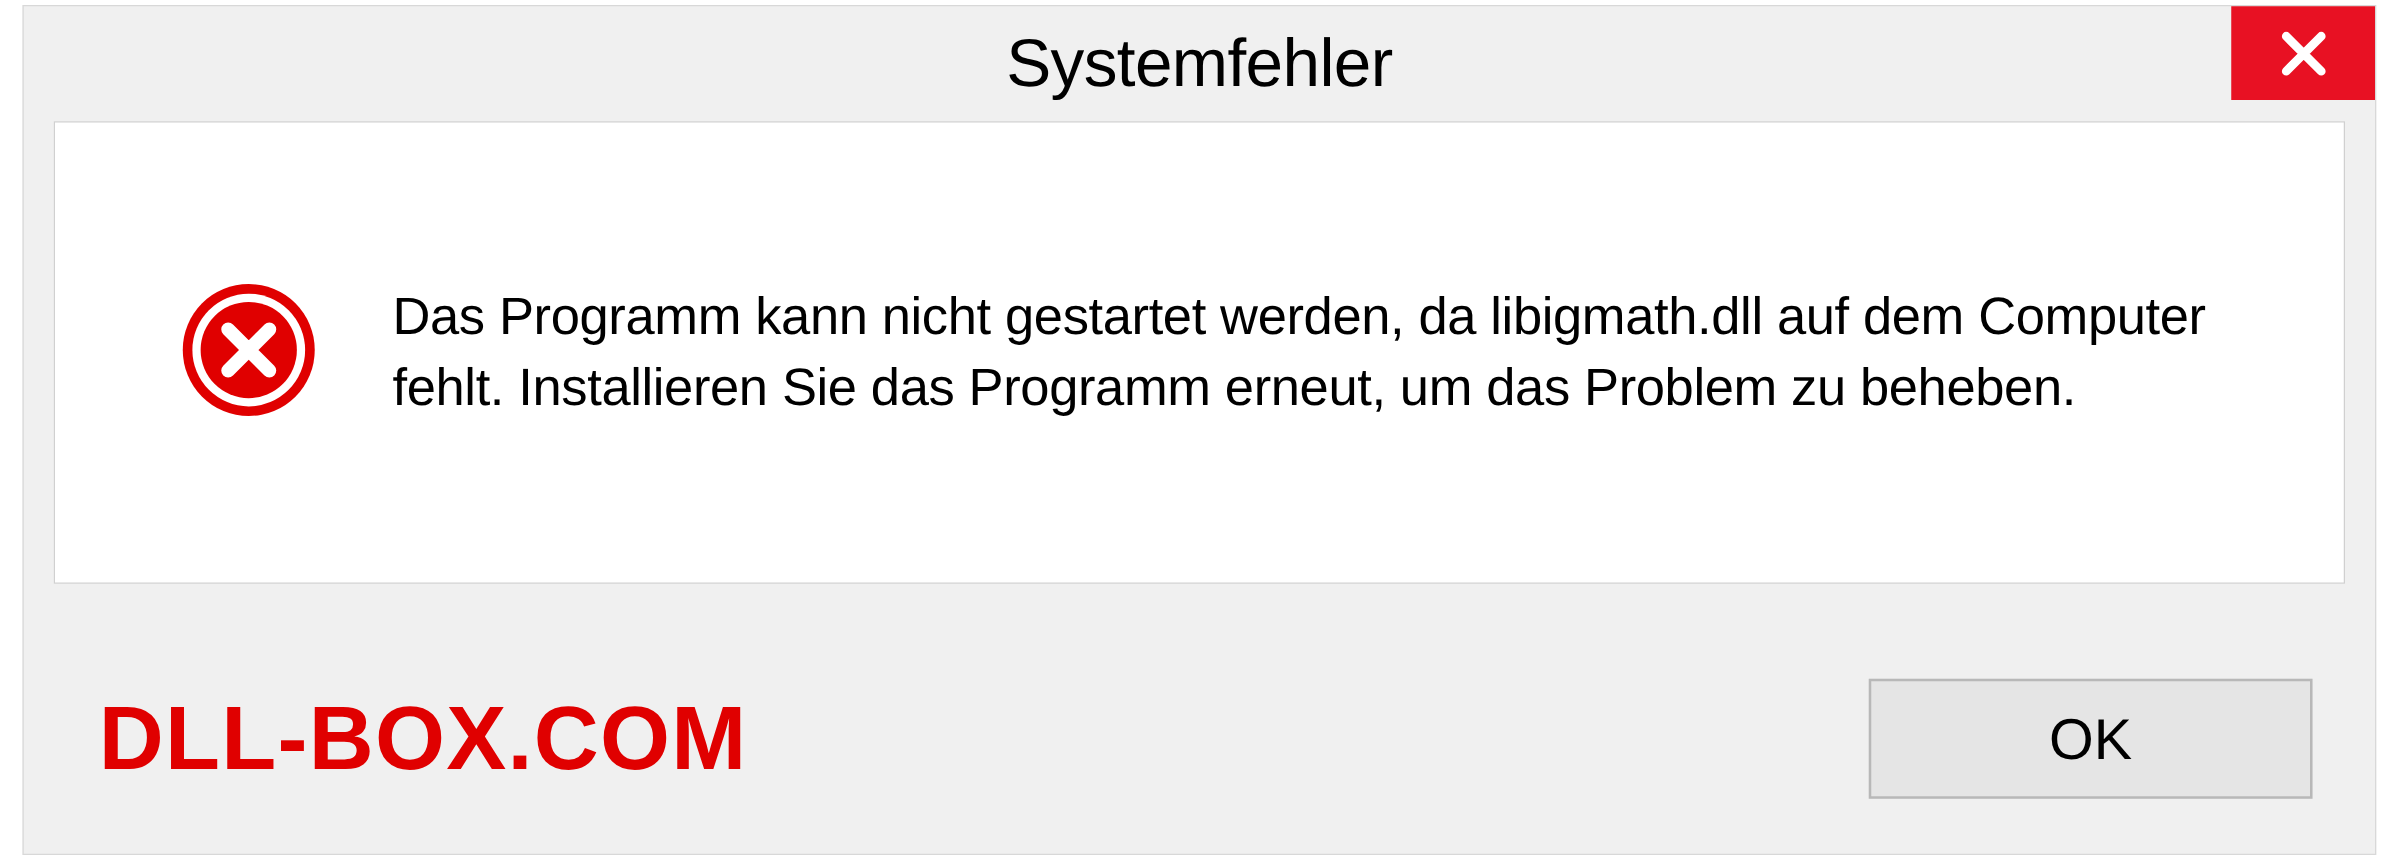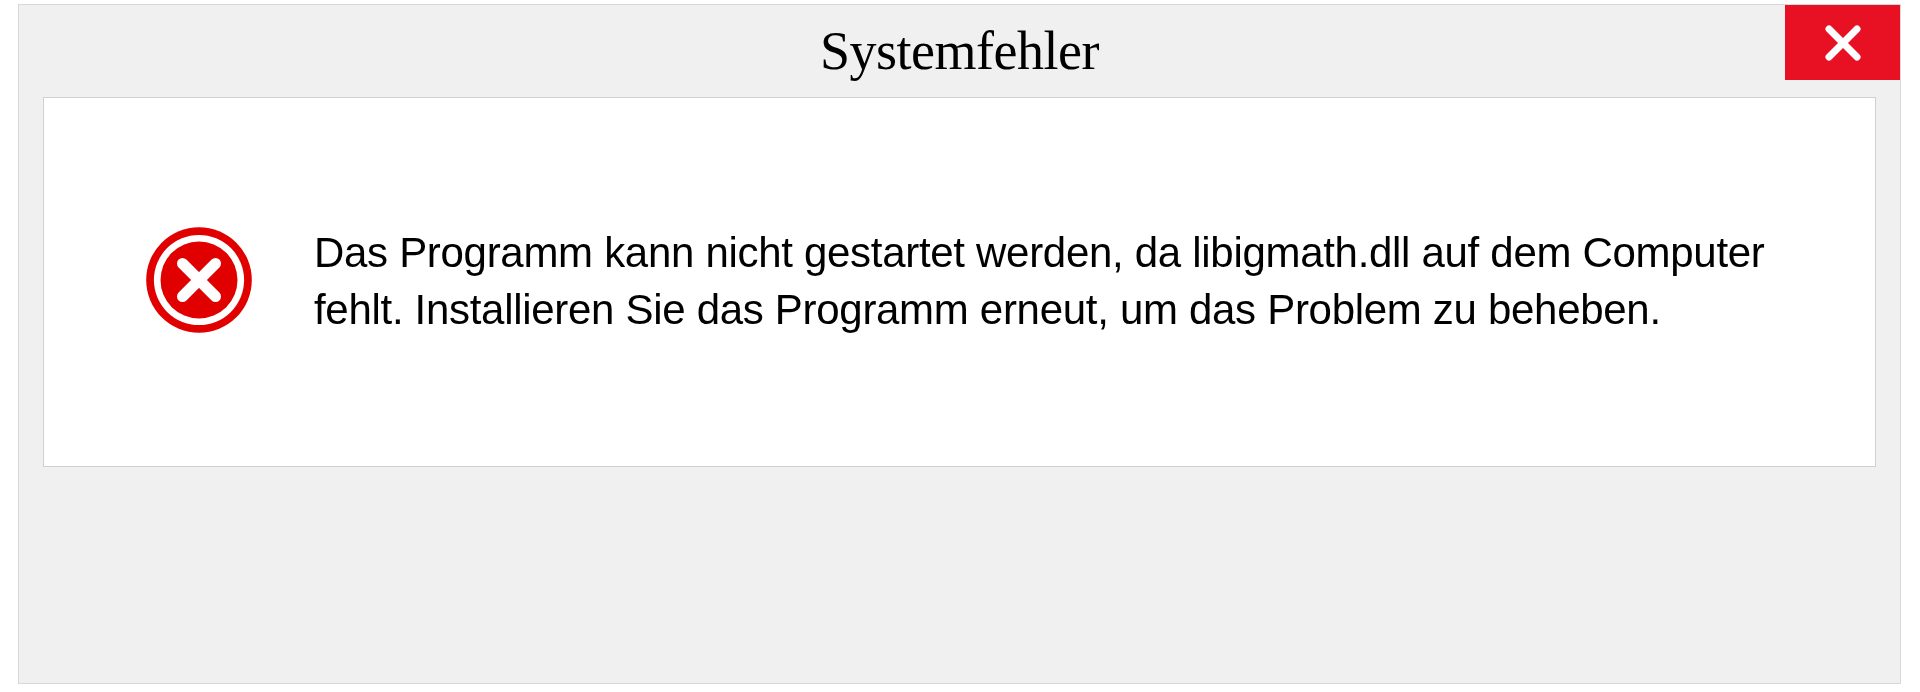--- a/index.html
+++ b/index.html
@@ -22,21 +22,20 @@
       height: 680px;
       background: #f0f0f0;
       border: 1px solid #d8d8d8;
     }
     .titlebar {
       height: 92px;
       position: relative;
       display: flex;
       align-items: center;
       justify-content: center;
-      font-family: Liberation Serif, serif;
     }
     .title-text {
       font-size: 54px;
       font-weight: 400;
       color: #000;
       letter-spacing: -0.5px;
     }
     .close-btn {
       position: absolute;
       right: 0;
@@ -127,13 +126,17 @@
       <svg viewBox="0 0 100 100">
         <circle cx="50" cy="50" r="48" fill="#e00000"></circle>
         <circle cx="50" cy="50" r="41" fill="#fff"></circle>
         <circle cx="50" cy="50" r="35" fill="#e00000"></circle>
         <path d="M35 35 L65 65 M65 35 L35 65" stroke="#fff" stroke-width="10" stroke-linecap="round" fill="none"></path>
       </svg>
     </div>
     <div class="message-text">Das Programm kann nicht gestartet werden, da libigmath.dll auf dem Computer fehlt. Installieren Sie das Programm erneut, um das Problem zu beheben.</div>
   </div>
 
+  <div class="footer">
+    <div class="watermark">DLL-BOX.COM</div>
+    <button class="ok-btn">OK</button>
+  </div>
 </div>
 
 </body></html>

